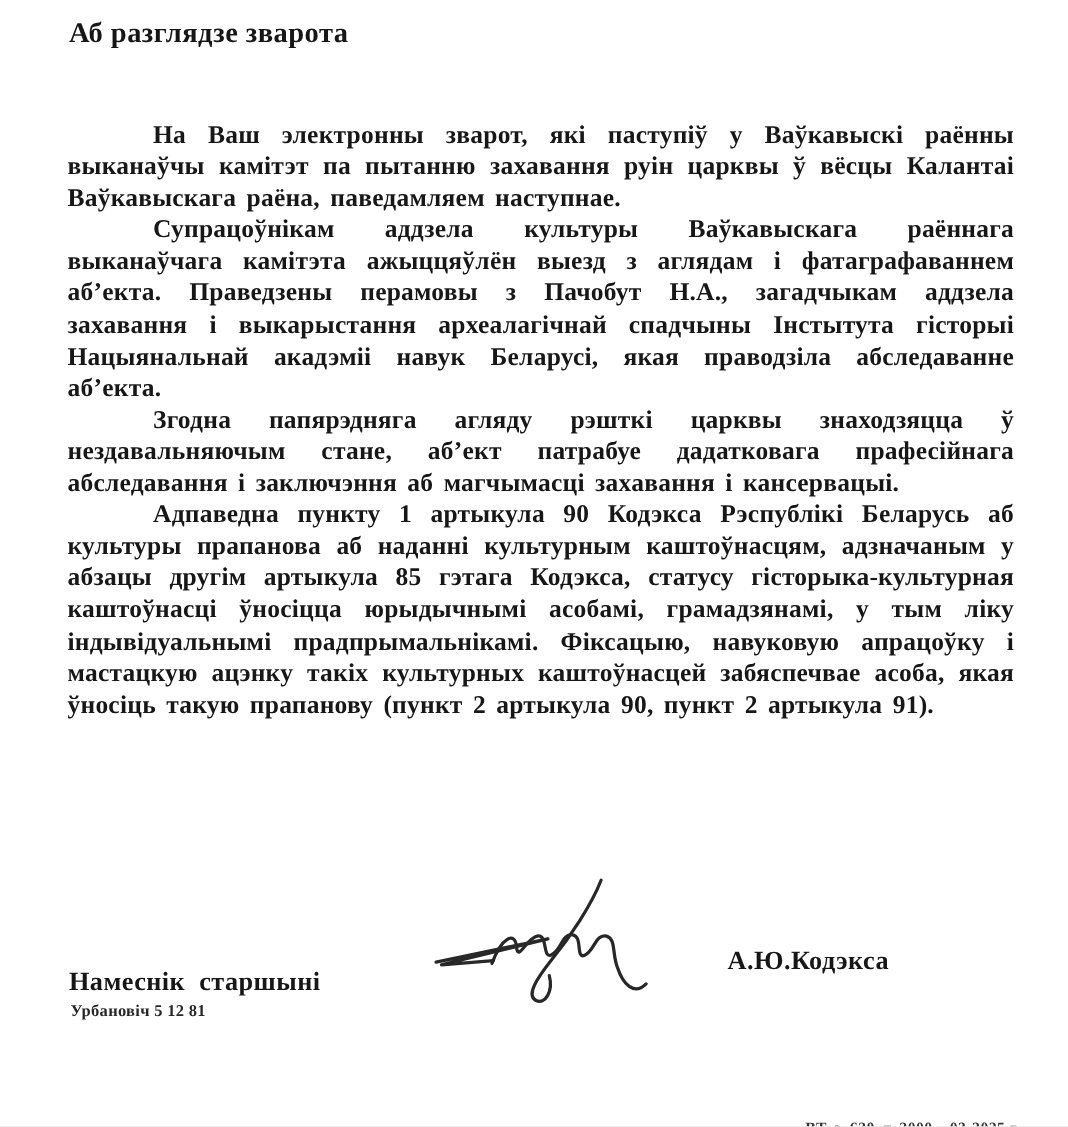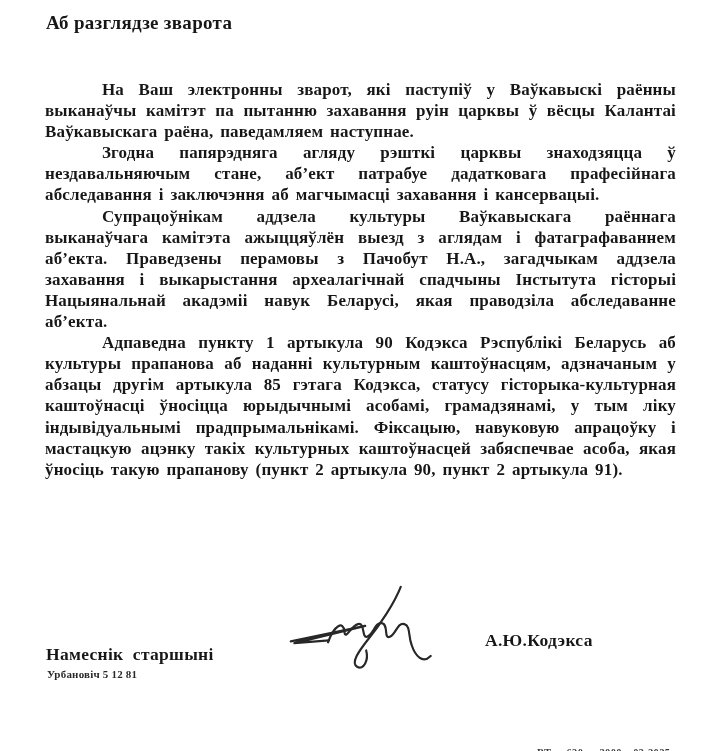--- a/index.html
+++ b/index.html
@@ -92,22 +92,22 @@
 </style>
 </head>
 <body>
 
 <div class="page">
 
   <div class="doc-title">Аб разглядзе зварота</div>
 
   <div class="doc-body">
     <p>На Ваш электронны зварот, які паступіў у Ваўкавыскі раённы выканаўчы камітэт па пытанню захавання руін царквы ў вёсцы Калантаі Ваўкавыскага раёна, паведамляем наступнае.</p>
+    <p>Супрацоўнікам аддзела культуры Ваўкавыскага раённага выканаўчага камітэта ажыццяўлён выезд з аглядам і фатаграфаваннем аб’екта. Праведзены перамовы з Пачобут Н.А., загадчыкам аддзела захавання і выкарыстання археалагічнай спадчыны Інстытута гісторыі Нацыянальнай акадэміі навук Беларусі, якая праводзіла абследаванне аб’екта.</p>
     <p>Згодна папярэдняга агляду рэшткі царквы знаходзяцца ў нездавальняючым стане, аб’ект патрабуе дадатковага прафесійнага абследавання і заключэння аб магчымасці захавання і кансервацыі.</p>
-    <p>Супрацоўнікам аддзела культуры Ваўкавыскага раённага выканаўчага камітэта ажыццяўлён выезд з аглядам і фатаграфаваннем аб’екта. Праведзены перамовы з Пачобут Н.А., загадчыкам аддзела захавання і выкарыстання археалагічнай спадчыны Інстытута гісторыі Нацыянальнай акадэміі навук Беларусі, якая праводзіла абследаванне аб’екта.</p>
     <p>Адпаведна пункту 1 артыкула 90 Кодэкса Рэспублікі Беларусь аб культуры прапанова аб наданні культурным каштоўнасцям, адзначаным у абзацы другім артыкула 85 гэтага Кодэкса, статусу гісторыка-культурная каштоўнасці ўносіцца юрыдычнымі асобамі, грамадзянамі, у тым ліку індывідуальнымі прадпрымальнікамі. Фіксацыю, навуковую апрацоўку і мастацкую ацэнку такіх культурных каштоўнасцей забяспечвае асоба, якая ўносіць такую прапанову (пункт 2 артыкула 90, пункт 2 артыкула 91).</p>
   </div>
 
   <svg class="signature-svg" viewBox="0 0 220 110" xmlns="http://www.w3.org/2000/svg">
     <g fill="none" stroke="#2b2b2b" stroke-width="2.4" stroke-linecap="round" stroke-linejoin="round">
       <path d="M135 2 C128 20 112 44 99 60 C88 74 80 86 87 90 C94 94 100 83 97 72"></path>
       <path d="M14 62 L96 45 L18 64 L56 61"></path>
       <path d="M55 63 C62 44 72 39 73 51 C74 62 80 45 88 43 C96 41 92 59 98 57 C106 54 106 41 114 42 C122 43 116 60 123 57 C130 54 131 41 139 43 C146 45 143 56 147 66 C151 78 159 87 168 78"></path>
     </g>
   </svg>

